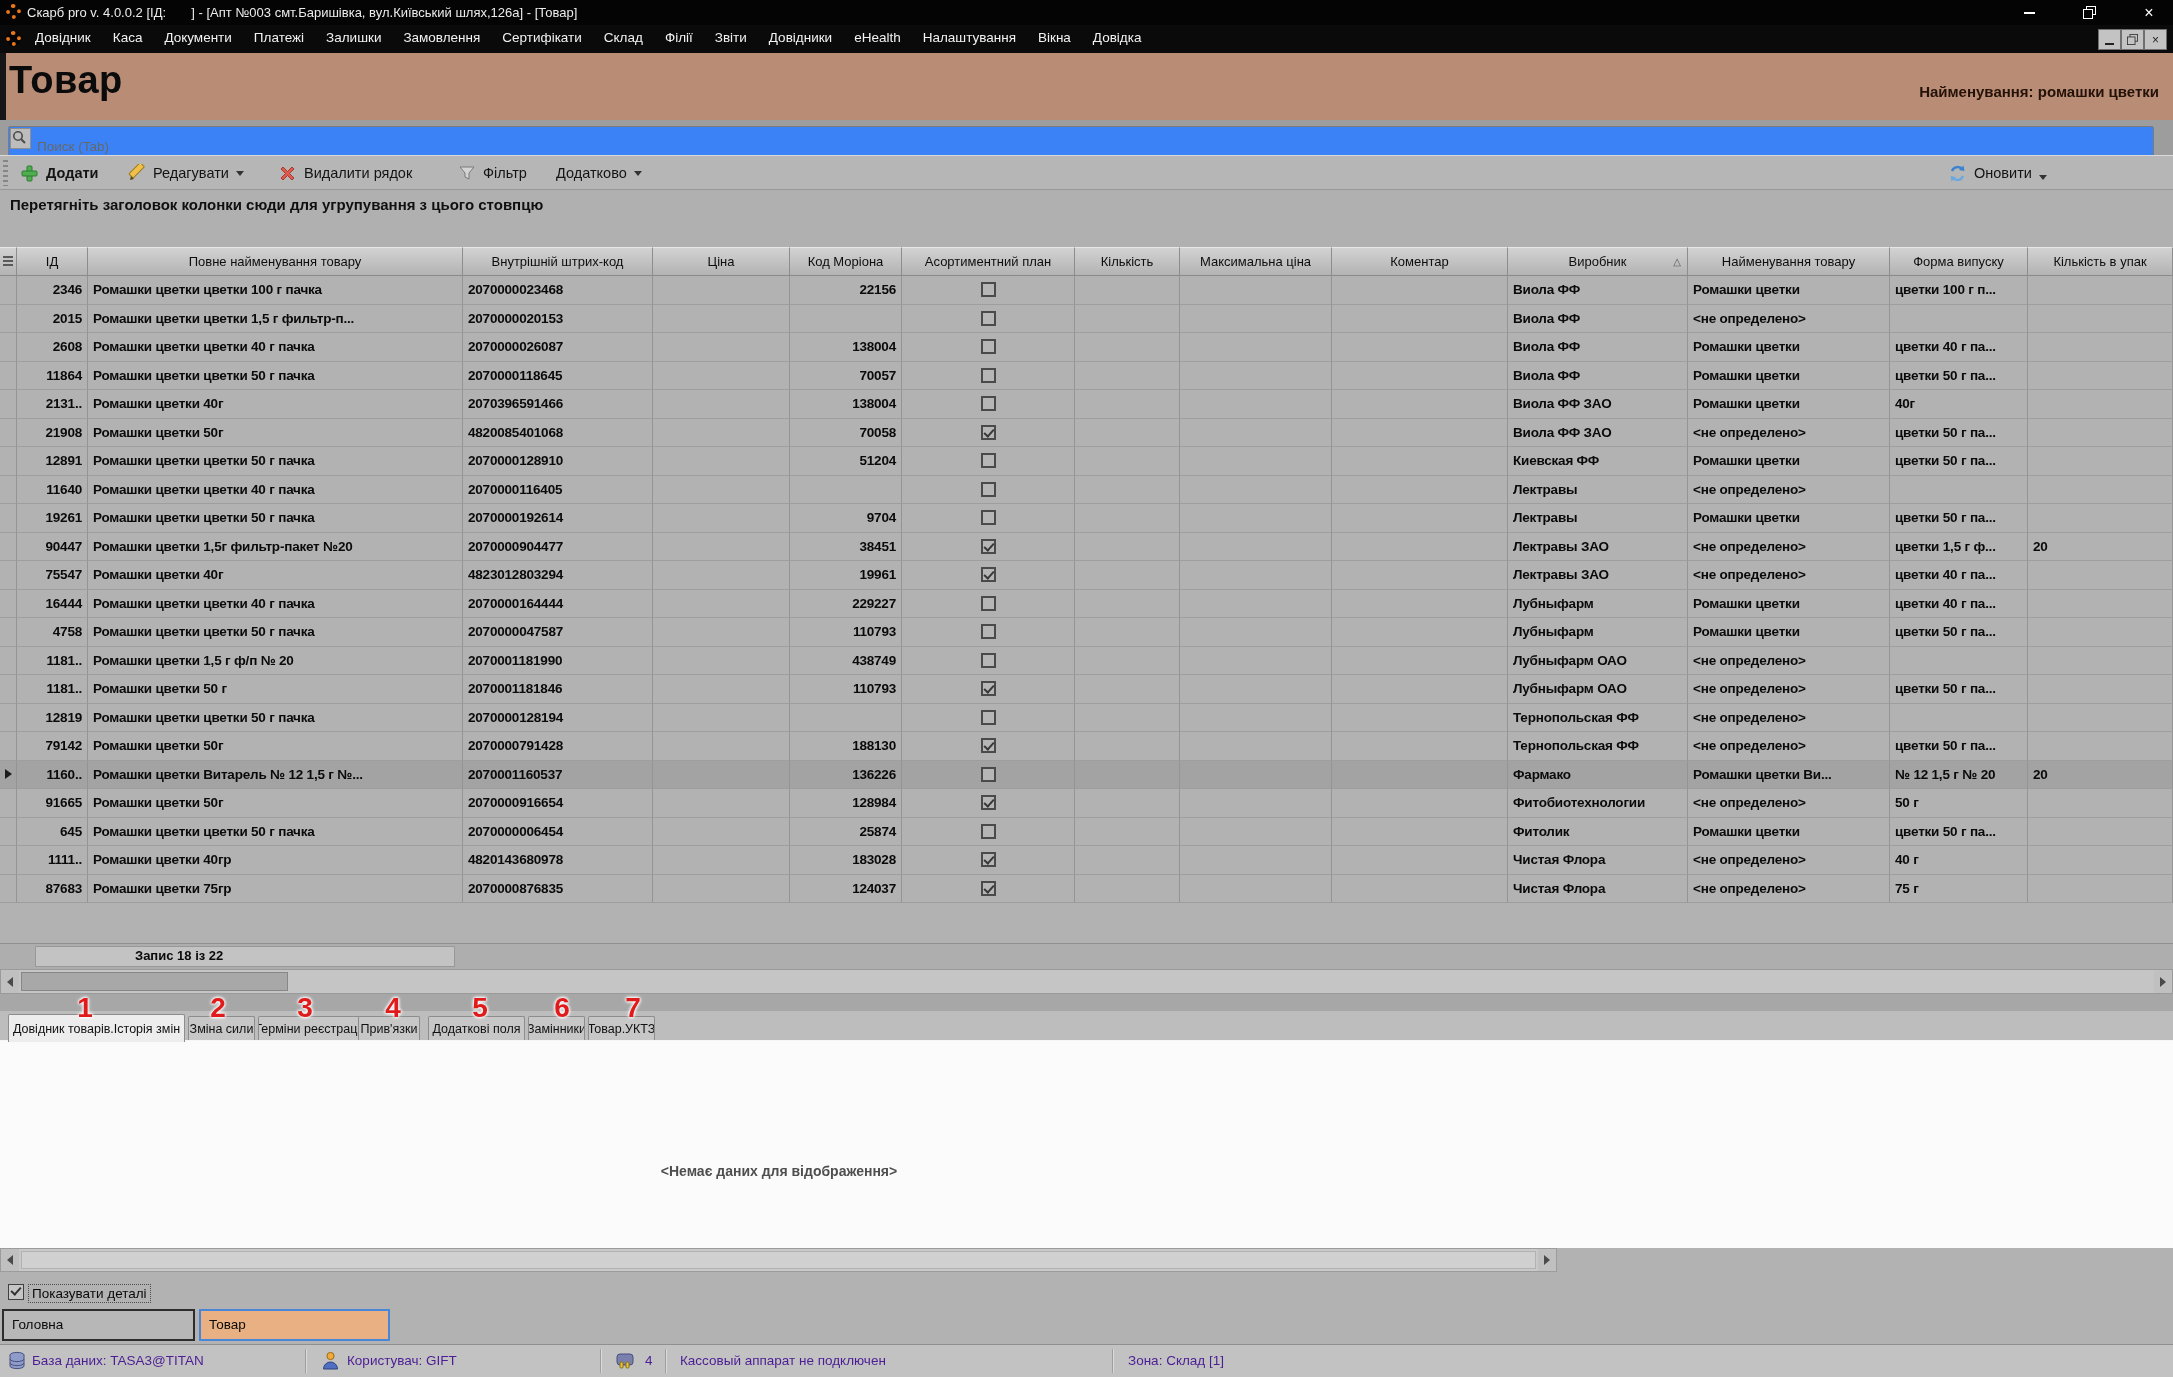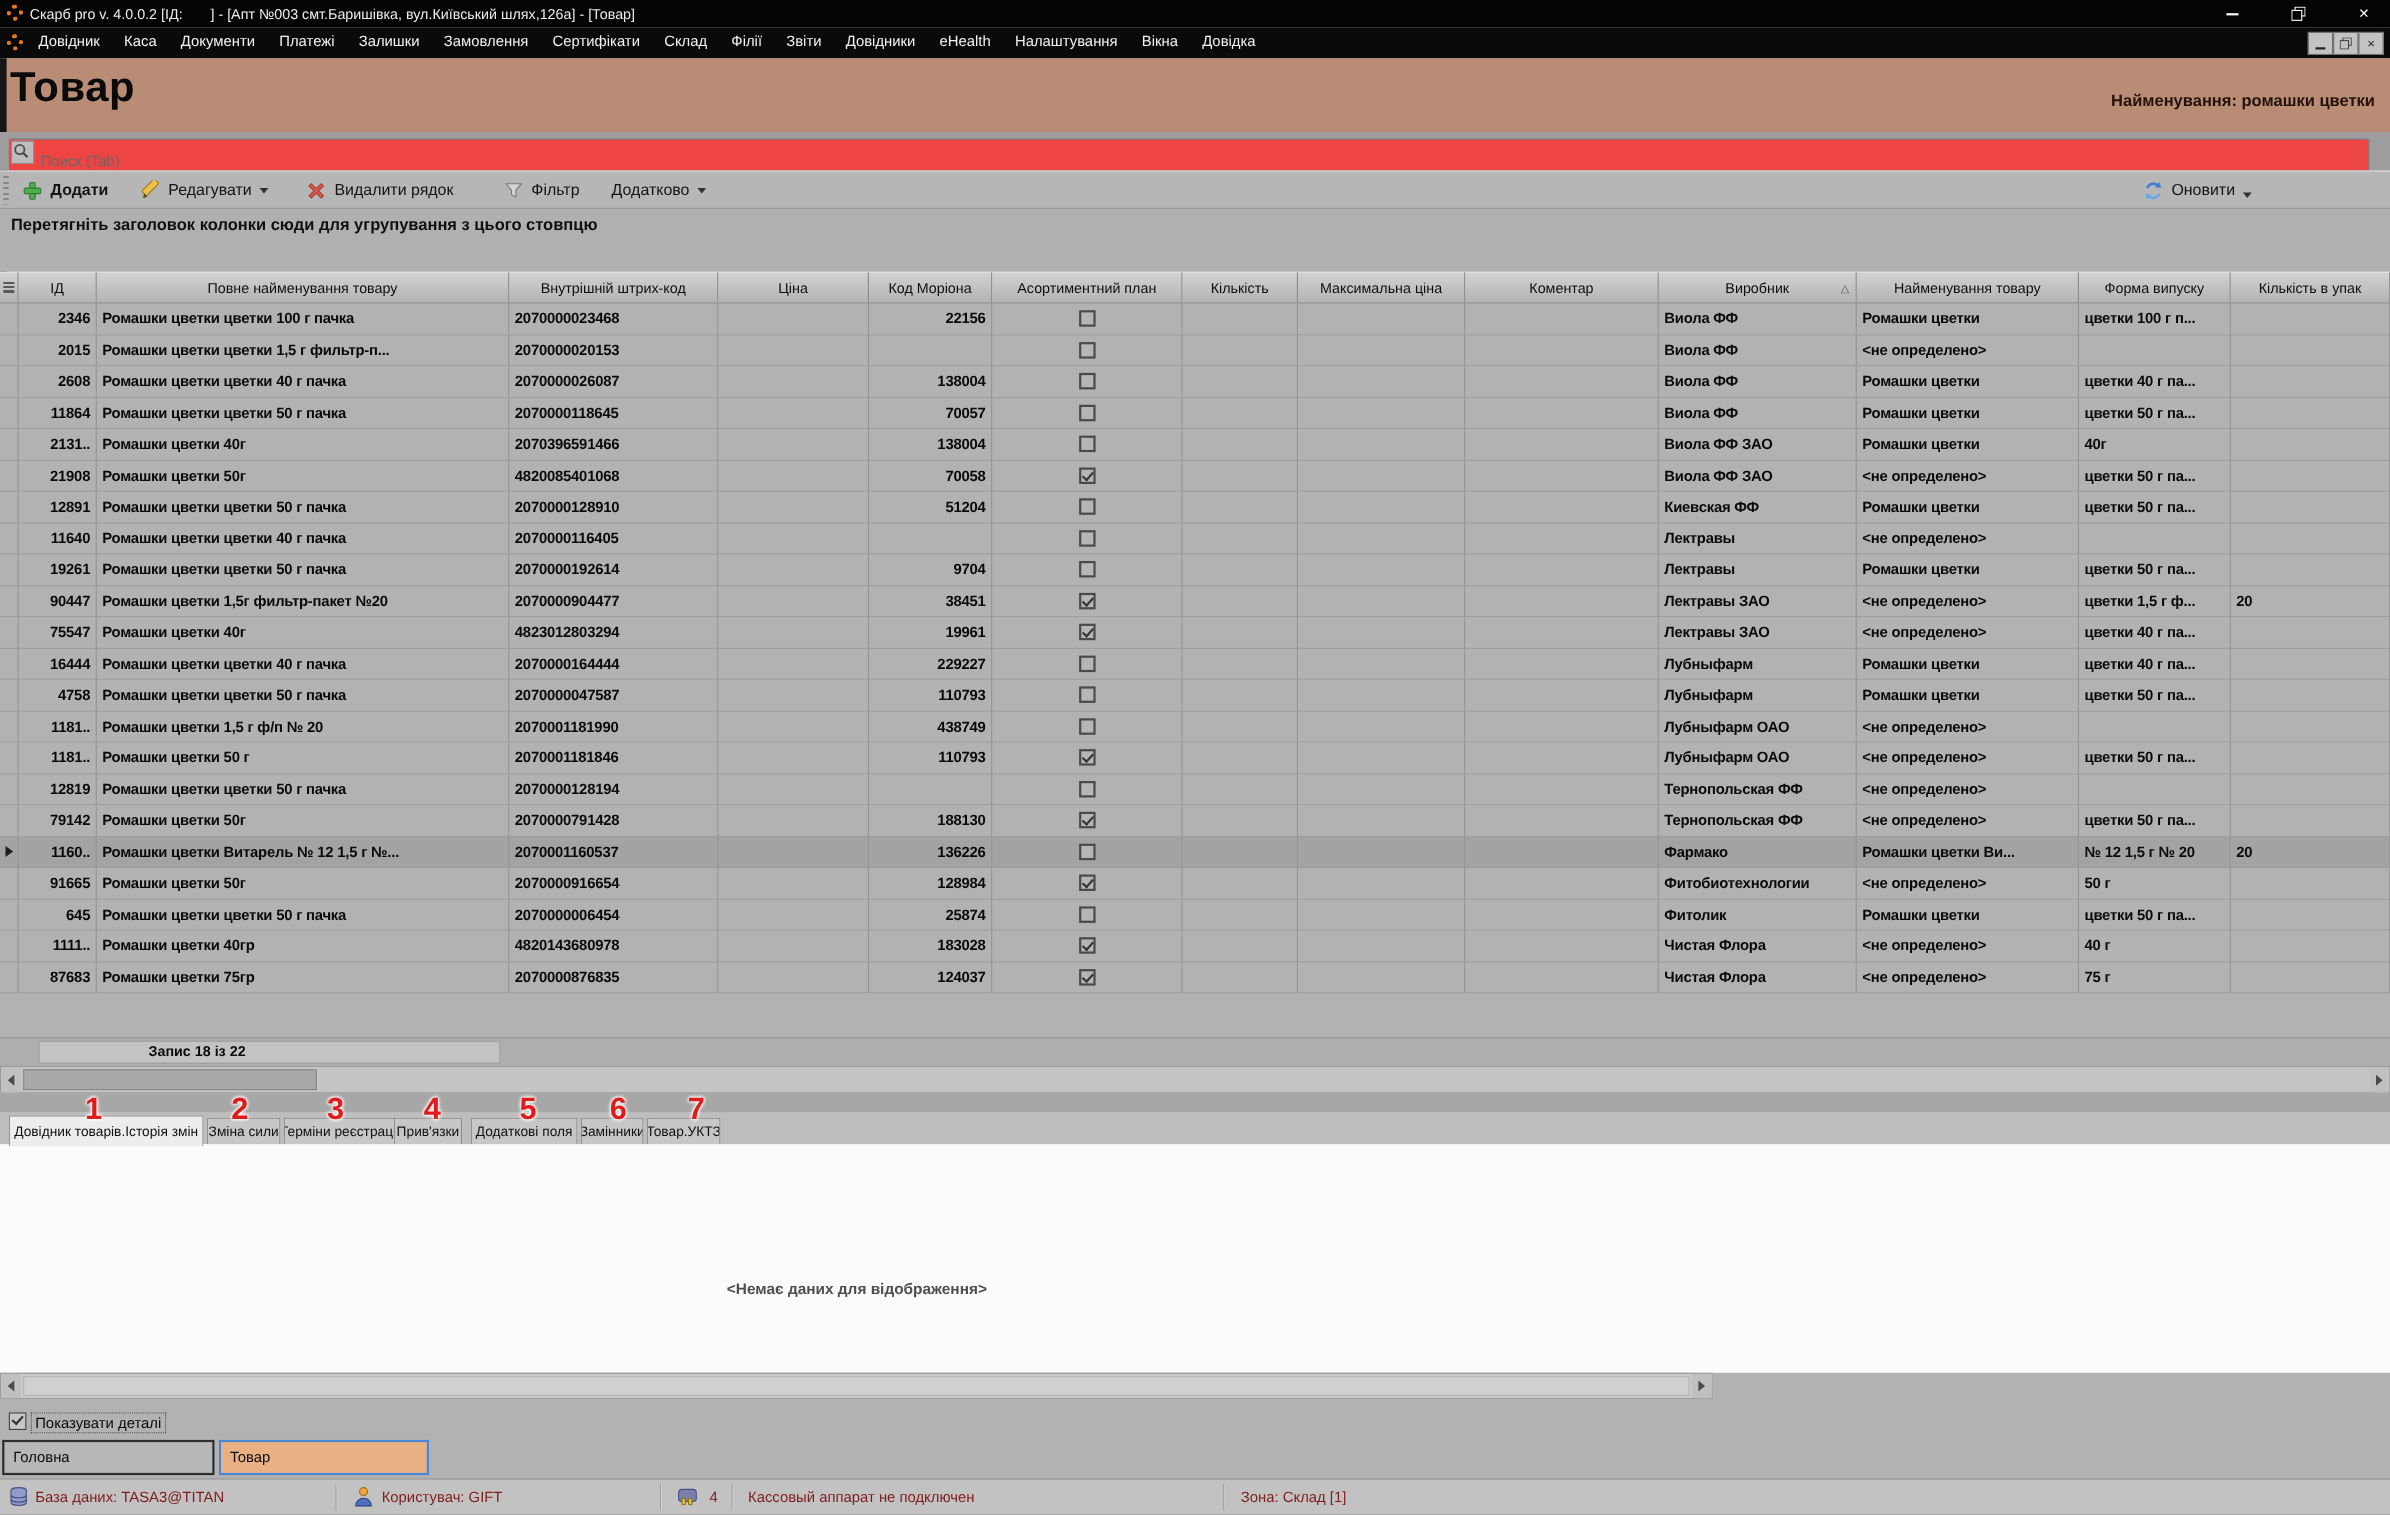--- a/index.html
+++ b/index.html
@@ -22,21 +22,21 @@
   .glyph-min2{width:9px;height:2px;background:#222;margin-top:8px;}
 
   
   .phead{position:absolute;left:0;top:53px;width:2173px;height:67px;background:#b98c76;}
   .ptitle{position:absolute;left:9px;top:6px;font-size:38px;font-weight:800;letter-spacing:0.5px;color:#0b0b0b;}
   .pright{position:absolute;right:14px;top:30px;font-size:15px;font-weight:700;color:#241208;}
   .ledge{position:absolute;left:0;top:53px;width:6px;height:194px;background:#161616;}
 
   
   .srow{position:absolute;left:0;top:120px;width:2173px;height:35px;background:#9d9d9d;}
-  .search-input{position:absolute;left:8px;top:6px;width:2146px;height:40px;background:#ef4444;
+  .search-input{position:absolute;left:8px;top:6px;width:2146px;height:40px;background:#3b82f6;
       border:1px solid #7c7c7c;border-radius:2px;padding:0 4px 0 28px;font-size:13.5px;color:#333;box-sizing:border-box;
       font-family:"Liberation Sans",sans-serif;}
   .search-input::placeholder{color:#686868;}
   .sbox{position:absolute;left:10px;top:8px;width:19px;height:19px;border:1px solid #8e8e8e;background:#bdbdbd;}
 
   
   .toolbar{position:absolute;left:0;top:155px;width:2173px;height:35px;background:#b6b6b6;
            border-top:1px solid #dadada;border-bottom:1px solid #999;box-sizing:border-box;}
   .tgrip{position:absolute;left:3px;top:4px;width:5px;height:26px;
          background:repeating-linear-gradient(#868686 0 2px,transparent 2px 5px);}
@@ -111,21 +111,21 @@
   .chk::after{content:"";position:absolute;left:2px;top:2px;width:8px;height:4px;
         border-left:2px solid #333;border-bottom:2px solid #333;transform:rotate(-48deg);}
   .chklabel{position:absolute;left:28px;top:4px;font-size:13.5px;border:1px dotted #4d4d4d;padding:0 3px;line-height:17px;}
   .wtabs{position:absolute;left:0;top:1307px;width:2173px;height:37px;background:#b2b2b2;}
   .wtab1{position:absolute;left:2px;top:2px;width:193px;height:32px;background:#b7b7b7;border:2px solid #2d2d2d;
          box-sizing:border-box;font-size:13.5px;line-height:28px;padding-left:8px;}
   .wtab2{position:absolute;left:199px;top:2px;width:191px;height:32px;background:#e9b183;border:2px solid #4a86d8;
          box-sizing:border-box;font-size:13.5px;line-height:28px;padding-left:8px;}
 
   .statusbar{position:absolute;left:0;top:1344px;width:2173px;height:33px;background:#c2c2c2;border-top:1px solid #8f8f8f;box-sizing:border-box;}
-  .sitem{position:absolute;top:8px;font-size:13.5px;color:#7f1d1d;white-space:nowrap;}
+  .sitem{position:absolute;top:8px;font-size:13.5px;color:#4c1d95;white-space:nowrap;}
   .ssep{position:absolute;top:4px;width:1px;height:24px;background:#9e9e9e;border-right:1px solid #dadada;}
   .sicon{position:absolute;top:6px;}
 </style>
 </head>
 <body>
 
 <div class="app">
 
   <div class="tbar">
     <span class="logo" style="left:6px;top:4px;"></span>

